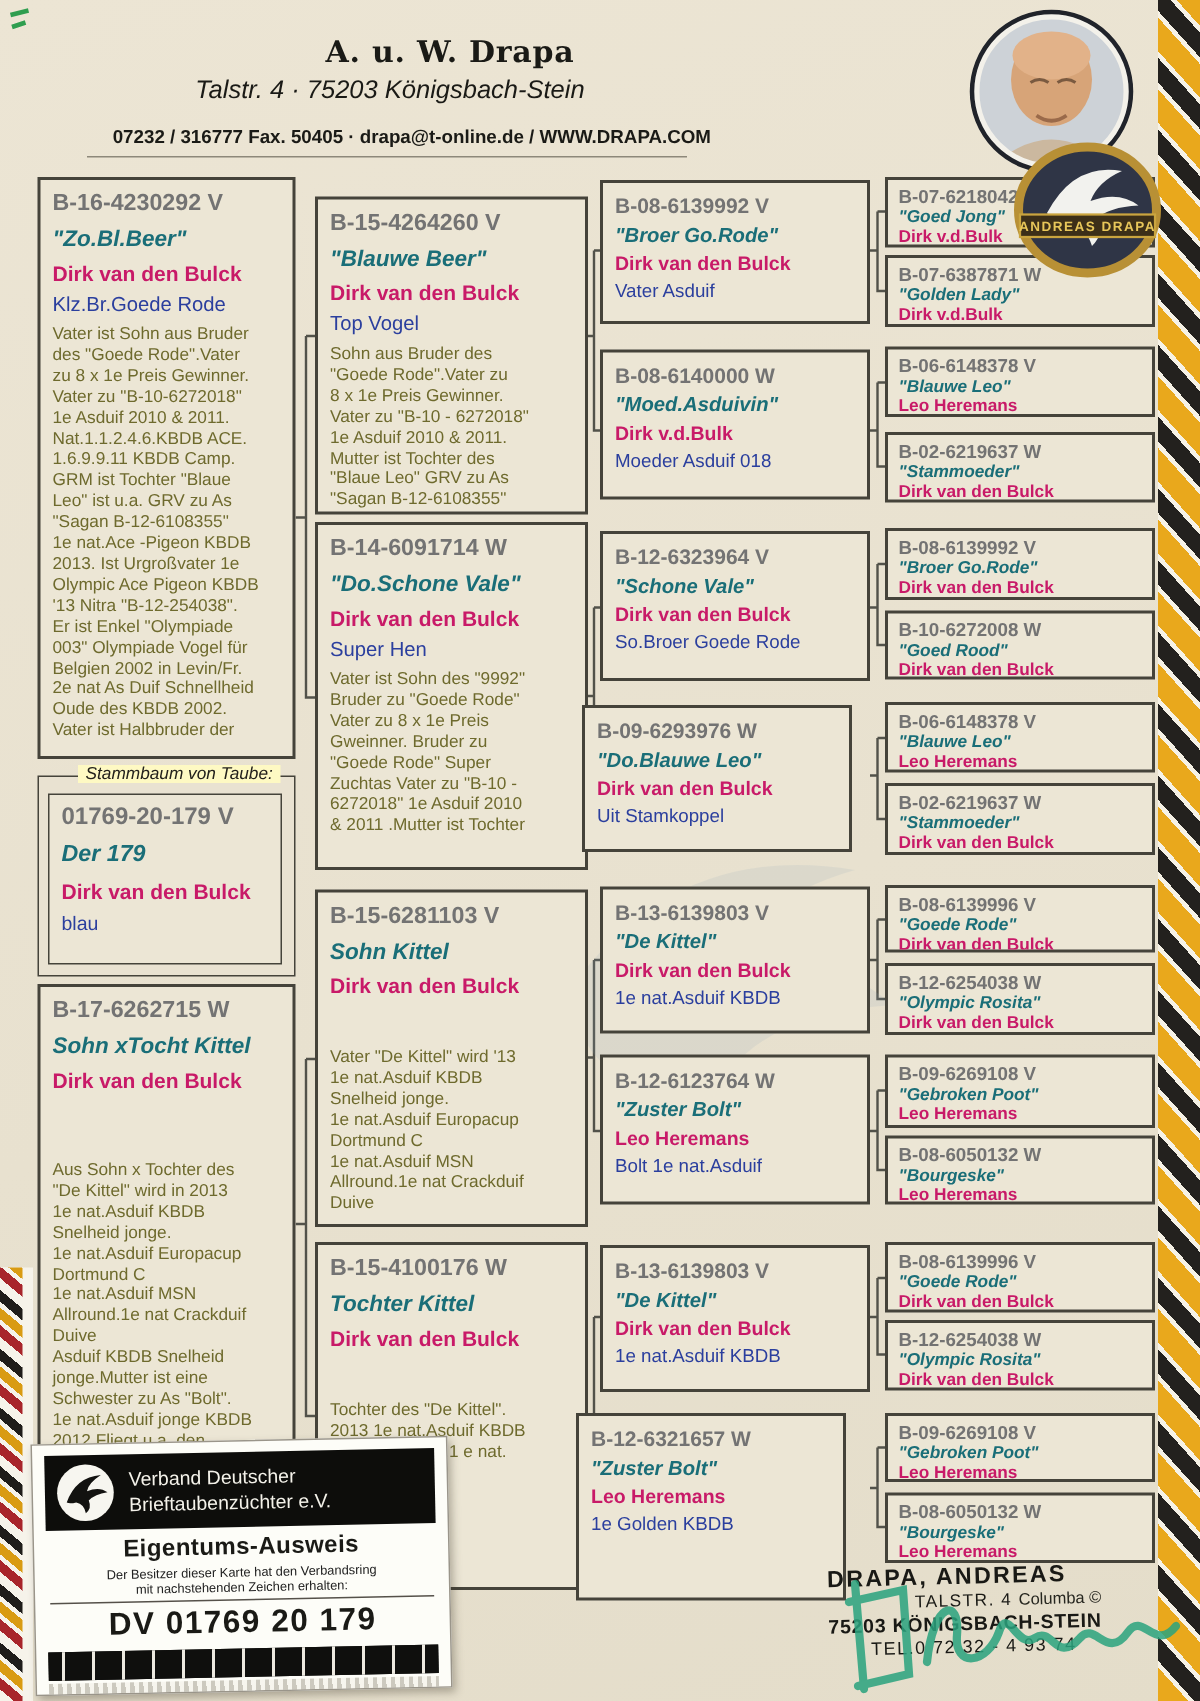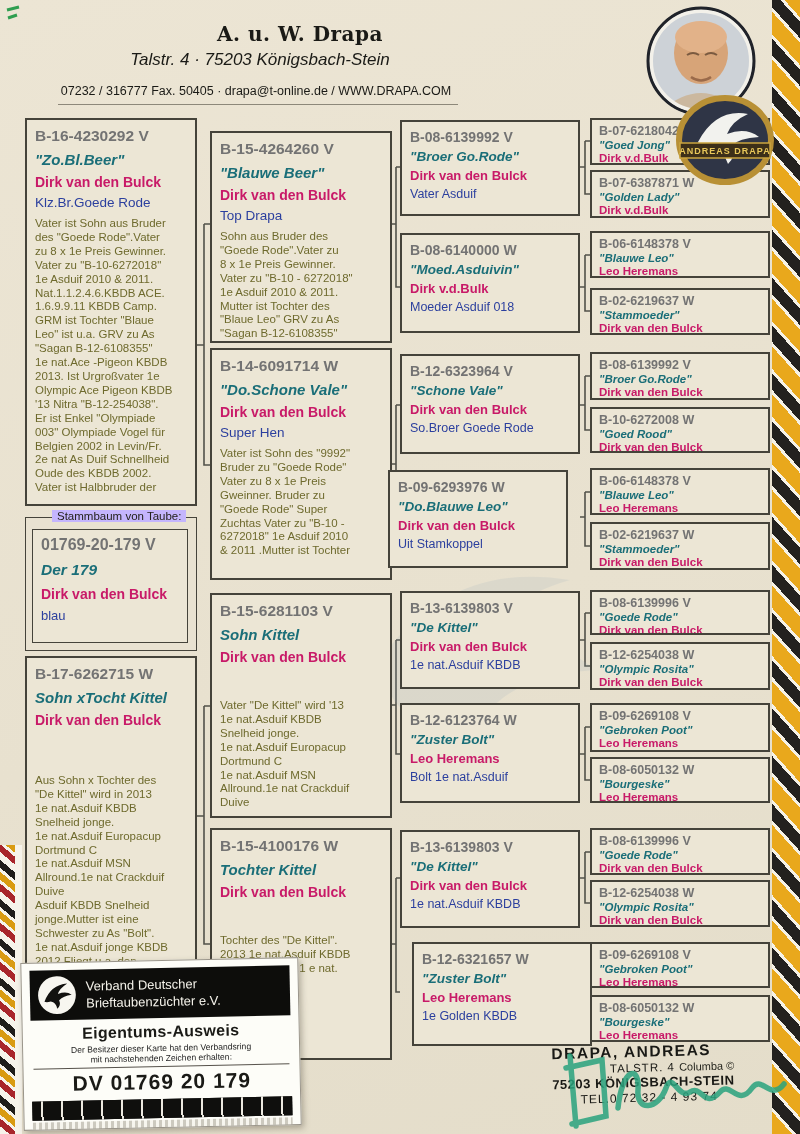--- a/index.html
+++ b/index.html
@@ -10,22 +10,22 @@
   .stripe-right{position:absolute;right:0;top:0;width:28px;height:1134px;
         background:repeating-linear-gradient(48deg,#e9a81c 0 15px,#f6f2e6 15px 18px,#23211e 18px 29px,#f6f2e6 29px 32px);}
   .stripe-left-wrap{position:absolute;left:0;top:845px;width:22px;height:289px;background:#f6f3ea;}
   .stripe-left{position:absolute;left:0;top:0;width:15px;height:289px;
         background:repeating-linear-gradient(40deg,#f6f3ea 0 6px,#a8252b 6px 12px,#f6f3ea 12px 15px,#d99b12 15px 21px,#f6f3ea 21px 24px,#1f1d1a 24px 30px);}
   
   .hd-owner{position:absolute;left:140px;top:22px;width:320px;text-align:center;
         font-family:"DejaVu Serif",serif;font-weight:bold;font-size:20px;letter-spacing:.5px;}
   .hd-addr{position:absolute;left:80px;top:50px;width:360px;text-align:center;
         font-style:italic;font-size:17px;}
-  .hd-contact{position:absolute;left:38px;top:84px;width:436px;text-align:center;
-        font-weight:normal;font-size:12.5px;}
+  .hd-contact{position:absolute;left:38px;top:84px;width:436px;text-align:right;
+        font-weight:bold;font-size:12.5px;}
   .hd-rule{position:absolute;left:58px;top:104px;width:400px;height:1px;background:#8d887a;}
   
   .box{position:absolute;background:#ece6d5;border:2px solid #45433a;box-sizing:border-box;
        padding:7px 8px;overflow:hidden;}
   .ring{font-weight:bold;color:#737373;}
   .pname{font-weight:bold;font-style:italic;color:#1a6e78;}
   .breeder{font-weight:bold;color:#c81a68;}
   .info{color:#2b3f9e;}
   .note{color:#6e6a2d;white-space:pre-line;font-size:11.5px;line-height:13.9px;margin-top:7px;}
   .g1 .ring,.g2 .ring{font-size:15.5px;margin-bottom:6px;}
@@ -37,22 +37,22 @@
   .g3 .breeder{font-size:13px;margin-bottom:4px;}
   .g3 .info{font-size:12.5px;}
   .g4{padding:4px 7px;}
   .g4 .ring{font-size:12.5px;margin-bottom:1px;}
   .g4 .pname{font-size:11.5px;margin-bottom:1px;}
   .g4 .breeder{font-size:11.5px;}
   .gap{height:34px;}
   
   .frame{position:absolute;left:25px;top:517px;width:172px;height:134px;
          border:1.6px solid #45433a;box-sizing:border-box;background:#e9e2d1;}
-  .frame-label{position:absolute;top:-8px;left:26px;background:#c4b5fd;padding:0 5px;
-         font-size:11.5px;color:#23211c;}
+  .frame-label{position:absolute;top:-8px;left:26px;background:#fef9c3;padding:0 5px;
+         font-size:11.5px;color:#23211c;font-style:italic;}
   .frame-inner{position:absolute;left:6px;top:11px;width:156px;height:114px;
          border:1.6px solid #45433a;box-sizing:border-box;padding:6px 8px;background:#ece6d5;}
   .frame-inner .ring{font-size:16px;margin-bottom:7px;}
   .frame-inner .pname{font-size:15.5px;margin-bottom:7px;}
   .frame-inner .breeder{font-size:14px;margin-bottom:6px;}
   .frame-inner .info{font-size:13px;}
   
   .connectors{position:absolute;left:0;top:0;z-index:0;}
   .box,.frame{z-index:2;}
   
@@ -211,21 +211,21 @@
 Schwester zu As "Bolt".
 1e nat.Asduif jonge KBDB
 2012.Fliegt u.a. den
 2e  vs.  2707   Pig.</div>
   </div>
 
   <div class="box g2" style="left:210px;top:131px;width:182px;height:212px">
     <div class="ring">B-15-4264260 V</div>
     <div class="pname">"Blauwe Beer"</div>
     <div class="breeder">Dirk van den Bulck</div>
-    <div class="info">Top Drapa</div>
+    <div class="info">Top Vogel</div>
     <div class="note">Sohn aus Bruder des
 "Goede Rode".Vater zu
 8 x 1e Preis Gewinner.
 Vater zu "B-10 - 6272018"
 1e Asduif 2010 &amp; 2011.
 Mutter ist Tochter des
 "Blaue Leo" GRV zu As
 "Sagan  B-12-6108355"</div>
   </div>
   <div class="box g2" style="left:210px;top:348px;width:182px;height:232px">
@@ -305,21 +305,21 @@
     <div class="pname">"Zuster Bolt"</div>
     <div class="breeder">Leo Heremans</div>
     <div class="info">Bolt 1e nat.Asduif</div>
   </div>
   <div class="box g3" style="left:400px;top:830px;width:180px;height:98px">
     <div class="ring">B-13-6139803 V</div>
     <div class="pname">"De Kittel"</div>
     <div class="breeder">Dirk van den Bulck</div>
     <div class="info">1e nat.Asduif KBDB</div>
   </div>
-  <div class="box g3" style="left:412px;top:942px;width:180px;height:104px">
+  <div class="box g3" style="left:384px;top:942px;width:180px;height:125px">
     <div class="ring">B-12-6321657 W</div>
     <div class="pname">"Zuster Bolt"</div>
     <div class="breeder">Leo Heremans</div>
     <div class="info">1e Golden KBDB</div>
   </div>
 
   <div class="box g4" style="left:590px;top:118px;width:180px;height:47px">
     <div class="ring">B-07-6218042 V</div>
     <div class="pname">"Goed Jong"</div>
     <div class="breeder">Dirk v.d.Bulk</div>

